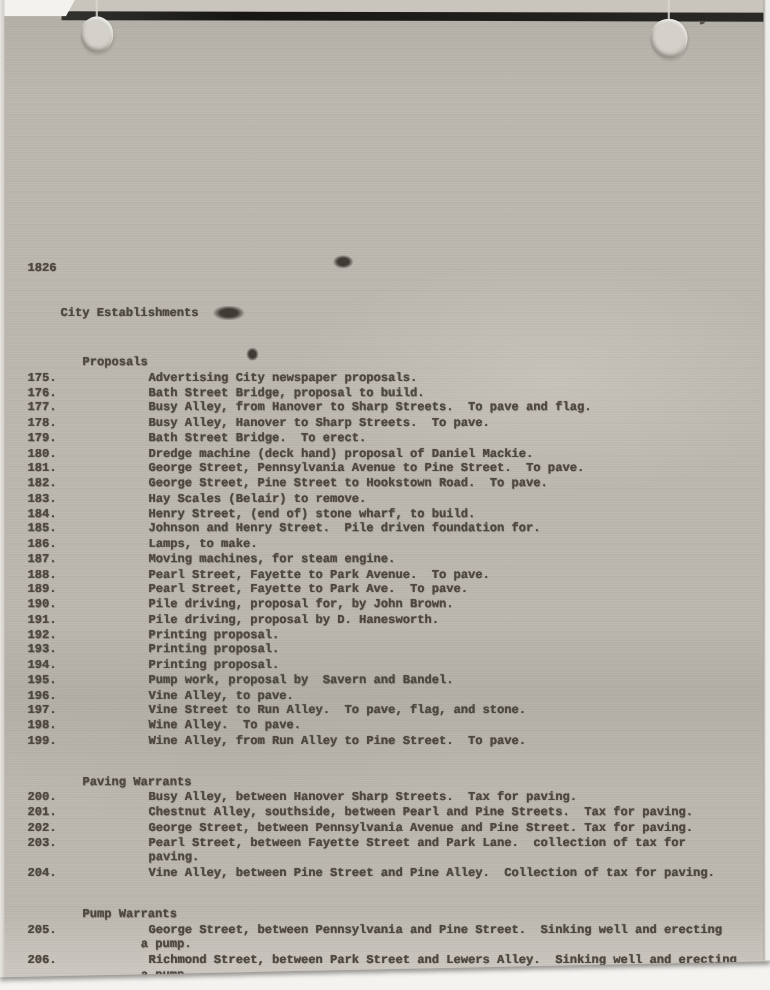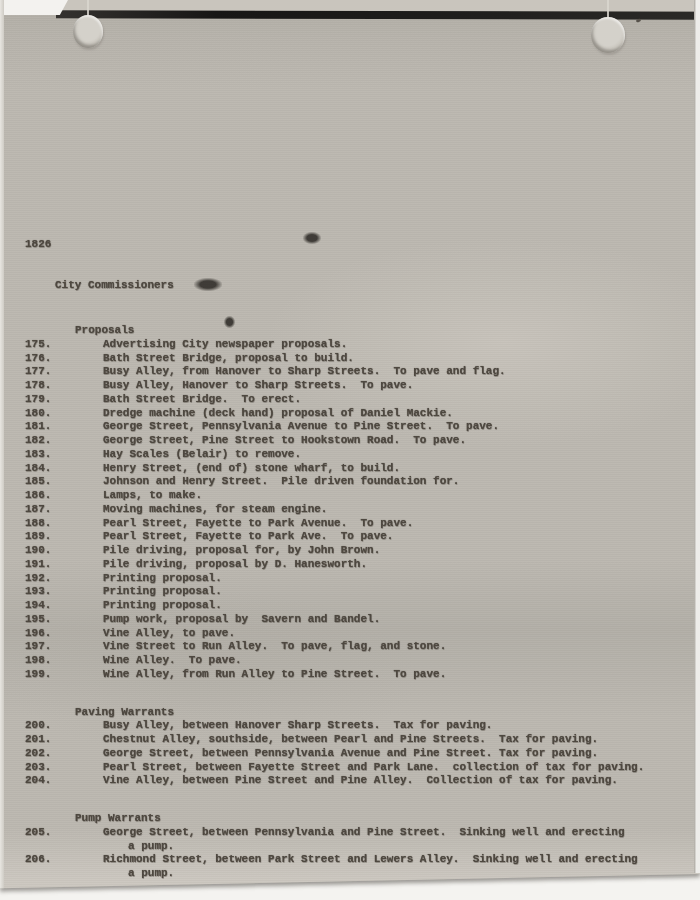--- a/index.html
+++ b/index.html
@@ -106,21 +106,21 @@
     color: #4e4840;
     text-shadow: 0 0 1px rgba(66,60,52,0.75), 0.5px 0.5px 0 rgba(66,60,52,0.3);
     white-space: pre-wrap;
   }
   .year-line { padding-left: 0; margin-top: 20px; }
   .title-line { padding-left: 30px; }
   .sec { margin-top: 4px; }
   .sec + .sec { margin-top: 24px; }
   .sec.sec-3 { margin-top: 28px; }
   .sec-heading { padding-left: 50px; }
-  .row { display: flex; }
+  .row { display: flex; gap: 32px; }
   .row .num { flex: 0 0 78px; }
   .row .txt { flex: 1; }
   .row-cont { padding-left: 103px; }
 </style>
 </head>
 <body>
 
 <div class="page">
   <div class="paper-shadow-wrap">
     <div class="paper">
@@ -135,18 +135,18 @@
       <div class="hole hole-left"></div>
       <div class="hole hole-right"></div>
       <div class="speck"></div>
 
       <div class="smudge smudge-1"></div>
       <div class="smudge smudge-2"></div>
       <div class="smudge smudge-3"></div>
 
       <div class="doc">
         <div class="year-line">1826</div>
-        <div class="title-line">City Commissioners</div>
+        <div class="title-line">City Establishments</div>
         <div id="sections"><div class="sec sec-0"><div class="sec-heading">Proposals</div><div class="row"><span class="num">175.</span><span class="txt">Advertising City newspaper proposals.</span></div><div class="row"><span class="num">176.</span><span class="txt">Bath Street Bridge, proposal to build.</span></div><div class="row"><span class="num">177.</span><span class="txt">Busy Alley, from Hanover to Sharp Streets.  To pave and flag.</span></div><div class="row"><span class="num">178.</span><span class="txt">Busy Alley, Hanover to Sharp Streets.  To pave.</span></div><div class="row"><span class="num">179.</span><span class="txt">Bath Street Bridge.  To erect.</span></div><div class="row"><span class="num">180.</span><span class="txt">Dredge machine (deck hand) proposal of Daniel Mackie.</span></div><div class="row"><span class="num">181.</span><span class="txt">George Street, Pennsylvania Avenue to Pine Street.  To pave.</span></div><div class="row"><span class="num">182.</span><span class="txt">George Street, Pine Street to Hookstown Road.  To pave.</span></div><div class="row"><span class="num">183.</span><span class="txt">Hay Scales (Belair) to remove.</span></div><div class="row"><span class="num">184.</span><span class="txt">Henry Street, (end of) stone wharf, to build.</span></div><div class="row"><span class="num">185.</span><span class="txt">Johnson and Henry Street.  Pile driven foundation for.</span></div><div class="row"><span class="num">186.</span><span class="txt">Lamps, to make.</span></div><div class="row"><span class="num">187.</span><span class="txt">Moving machines, for steam engine.</span></div><div class="row"><span class="num">188.</span><span class="txt">Pearl Street, Fayette to Park Avenue.  To pave.</span></div><div class="row"><span class="num">189.</span><span class="txt">Pearl Street, Fayette to Park Ave.  To pave.</span></div><div class="row"><span class="num">190.</span><span class="txt">Pile driving, proposal for, by John Brown.</span></div><div class="row"><span class="num">191.</span><span class="txt">Pile driving, proposal by D. Hanesworth.</span></div><div class="row"><span class="num">192.</span><span class="txt">Printing proposal.</span></div><div class="row"><span class="num">193.</span><span class="txt">Printing proposal.</span></div><div class="row"><span class="num">194.</span><span class="txt">Printing proposal.</span></div><div class="row"><span class="num">195.</span><span class="txt">Pump work, proposal by  Savern and Bandel.</span></div><div class="row"><span class="num">196.</span><span class="txt">Vine Alley, to pave.</span></div><div class="row"><span class="num">197.</span><span class="txt">Vine Street to Run Alley.  To pave, flag, and stone.</span></div><div class="row"><span class="num">198.</span><span class="txt">Wine Alley.  To pave.</span></div><div class="row"><span class="num">199.</span><span class="txt">Wine Alley, from Run Alley to Pine Street.  To pave.</span></div></div><div class="sec sec-1"><div class="sec-heading">Paving Warrants</div><div class="row"><span class="num">200.</span><span class="txt">Busy Alley, between Hanover Sharp Streets.  Tax for paving.</span></div><div class="row"><span class="num">201.</span><span class="txt">Chestnut Alley, southside, between Pearl and Pine Streets.  Tax for paving.</span></div><div class="row"><span class="num">202.</span><span class="txt">George Street, between Pennsylvania Avenue and Pine Street. Tax for paving.</span></div><div class="row"><span class="num">203.</span><span class="txt">Pearl Street, between Fayette Street and Park Lane.  collection of tax for paving.</span></div><div class="row"><span class="num">204.</span><span class="txt">Vine Alley, between Pine Street and Pine Alley.  Collection of tax for paving.</span></div></div><div class="sec sec-2"><div class="sec-heading">Pump Warrants</div><div class="row"><span class="num">205.</span><span class="txt">George Street, between Pennsylvania and Pine Street.  Sinking well and erecting</span></div><div class="row-cont">a pump.</div><div class="row"><span class="num">206.</span><span class="txt">Richmond Street, between Park Street and Lewers Alley.  Sinking well and erecting</span></div><div class="row-cont">a pump.</div></div><div class="sec sec-3"><div class="sec-heading">Establishments</div><div class="row"><span class="num">207.</span><span class="txt">Albemarle Street, between Stiles and Wilks Streets.  To establish the grade of.</span></div></div></div>
       </div>
     </div>
   </div>
 </div>
 
 </body></html>

